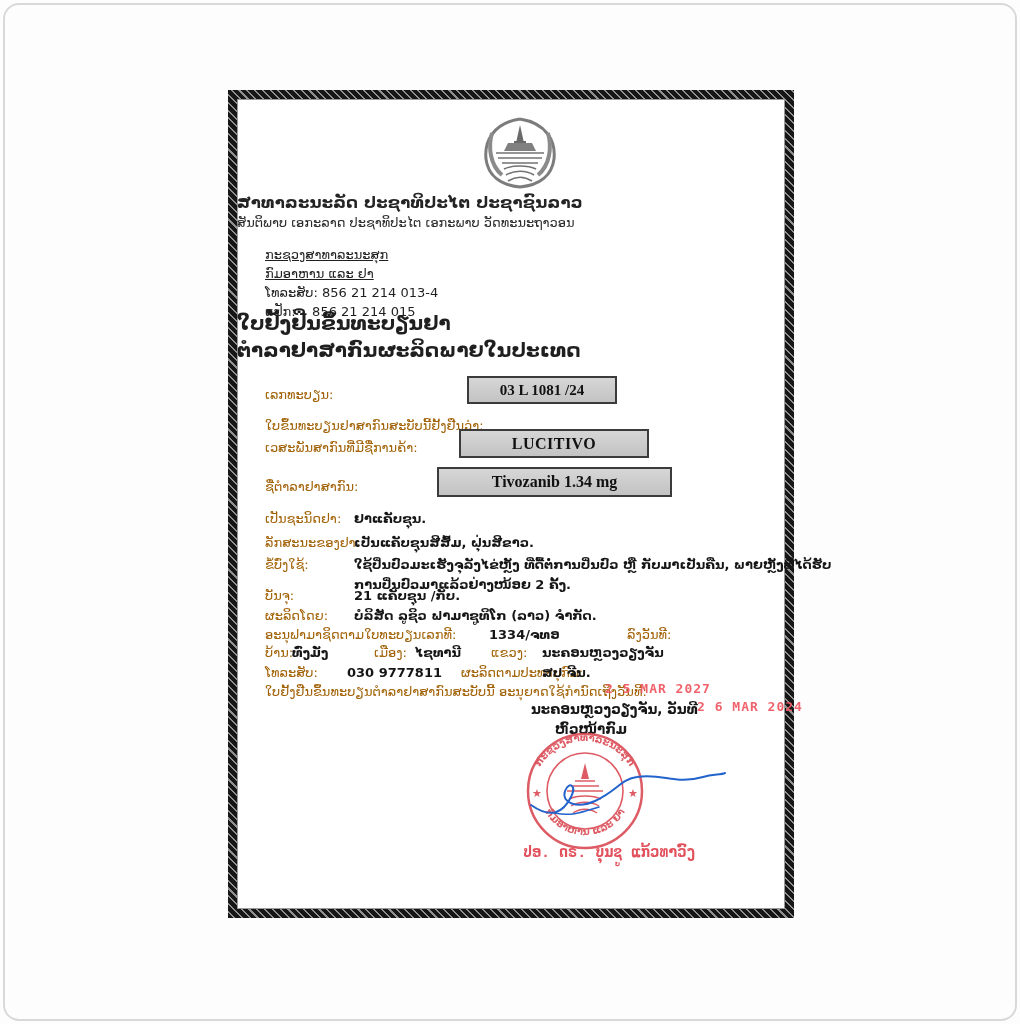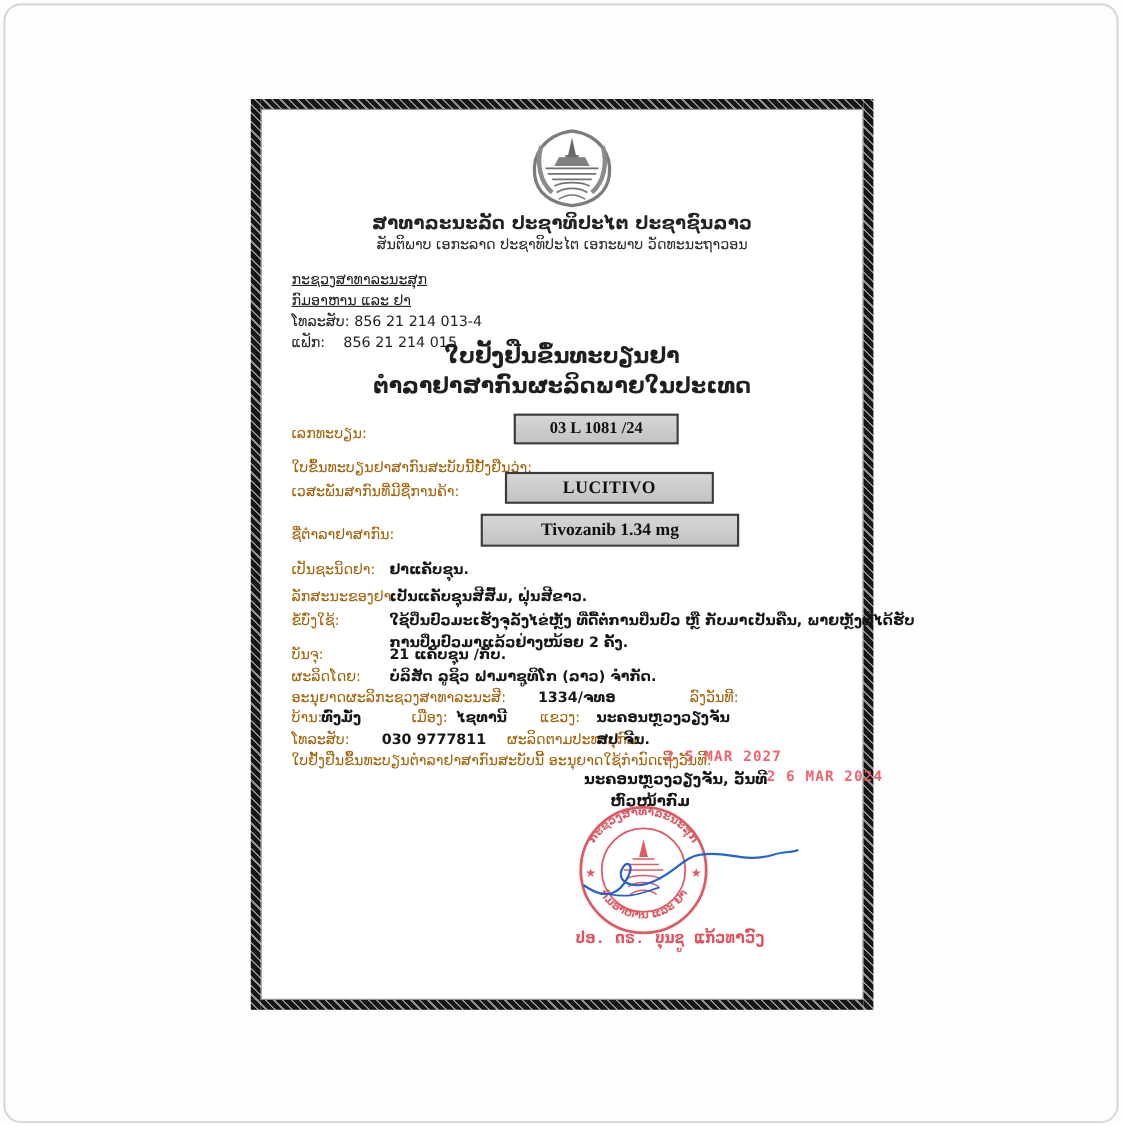--- a/index.html
+++ b/index.html
@@ -11,21 +11,21 @@
   .frame {
     position:absolute; left:228px; top:90px; width:566px; height:828px;
     border:9px solid;
     border-image: repeating-linear-gradient(45deg, #161616 0 4px, #8f8f8f 4px 5.5px) 9;
     background:#fff;
     box-shadow: inset 0 0 0 1px #9a9a9a;
   }
   .abs { position:absolute; }
   .lao { font-size:13px; line-height:1.25; color:#242424; }
   .u { text-decoration:underline; }
-  .center { text-align:center; }
+  .center { }
 
   .hdr1 { left:0; right:0; top:94px; font-size:16.5px; font-weight:600; letter-spacing:.2px; }
   .hdr2 { left:0; right:0; top:116px; font-size:13px; color:#2b2b2b; }
 
   .issuer { left:28px; top:146px; font-size:13px; line-height:19px; }
 
   .title1 { left:0; right:0; top:212px; font-size:20px; font-weight:bold; }
   .title2 { left:0; right:0; top:239px; font-size:20px; font-weight:bold; }
 
   .gbox {
@@ -119,21 +119,21 @@
     <span class="label" style="left:28px; top:458px;">ຂໍ້ບົ່ງໃຊ້:</span>
     <span class="val" style="left:117px; top:458px;">ໃຊ້ປິ່ນປົວມະເຮັງຈຸລັງໄຂ່ຫຼັງ ທີ່ດື້ຕໍ່ການປິ່ນປົວ ຫຼື ກັບມາເປັນຄືນ, ພາຍຫຼັງທີ່ໄດ້ຮັບ</span>
     <span class="val" style="left:117px; top:478px;">ການປິ່ນປົວມາແລ້ວຢ່າງໜ້ອຍ 2 ຄັ້ງ.</span>
 
     <span class="label" style="left:28px; top:489px;">ບັນຈຸ:</span>
     <span class="val" style="left:117px; top:489px;">21 ແຄັບຊຸນ /ກັບ.</span>
 
     <span class="label" style="left:28px; top:509px;">ຜະລິດໂດຍ:</span>
     <span class="val" style="left:117px; top:509px;">ບໍລິສັດ ລູຊິວ ຟາມາຊູທິໂກ (ລາວ) ຈຳກັດ.</span>
 
-    <span class="label" style="left:28px; top:528px;">ອະນຸຍາດຜະລິກະຊວງສາທາລະນະສີ:</span>
+    <span class="label" style="left:28px; top:528px;">ອະນຸຟາມາຊິດຕາມໃບທະບຽນເລກທີ:</span>
     <span class="val" style="left:252px; top:528px;">1334/ຈທອ</span>
     <span class="label" style="left:390px; top:528px;">ລົງວັນທີ:</span>
 
     <span class="label" style="left:28px; top:546px;">ບ້ານ:</span>
     <span class="val" style="left:55px; top:546px;">ທົ່ງມັ່ງ</span>
     <span class="label" style="left:137px; top:546px;">ເມືອງ:</span>
     <span class="val" style="left:178px; top:546px;">ໄຊທານີ</span>
     <span class="label" style="left:254px; top:546px;">ແຂວງ:</span>
     <span class="val" style="left:305px; top:546px;">ນະຄອນຫຼວງວຽງຈັນ</span>
 

